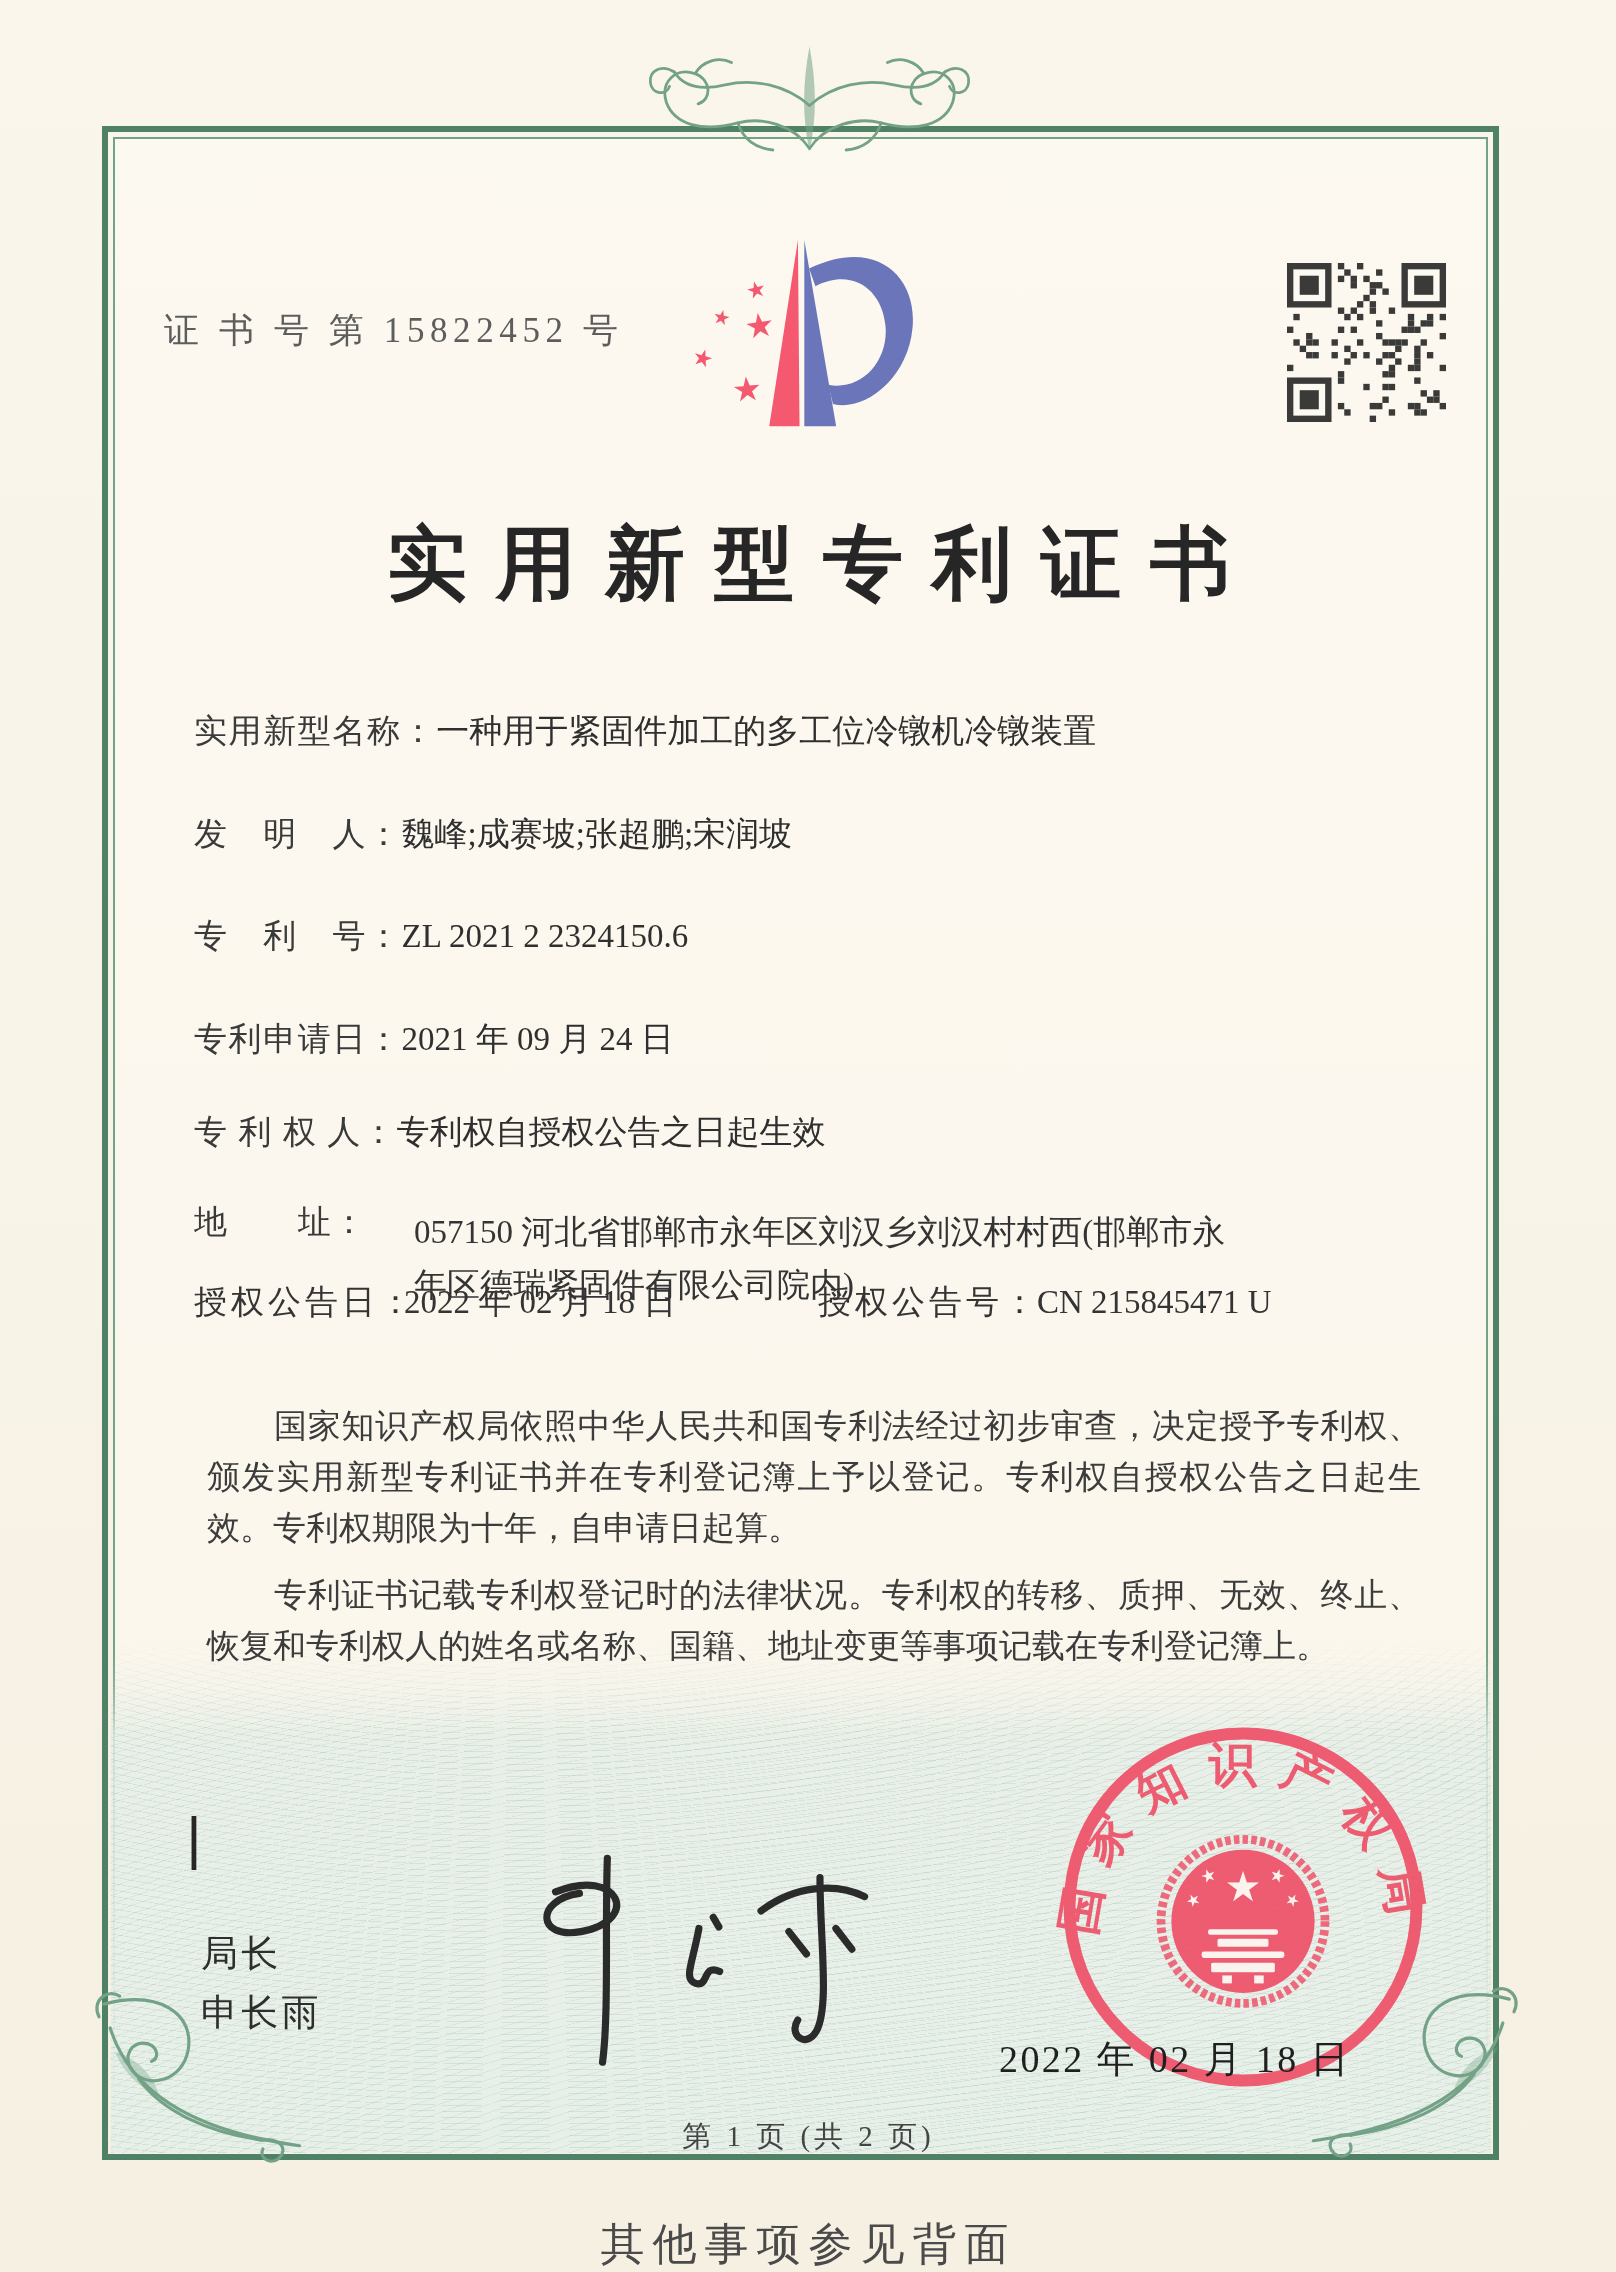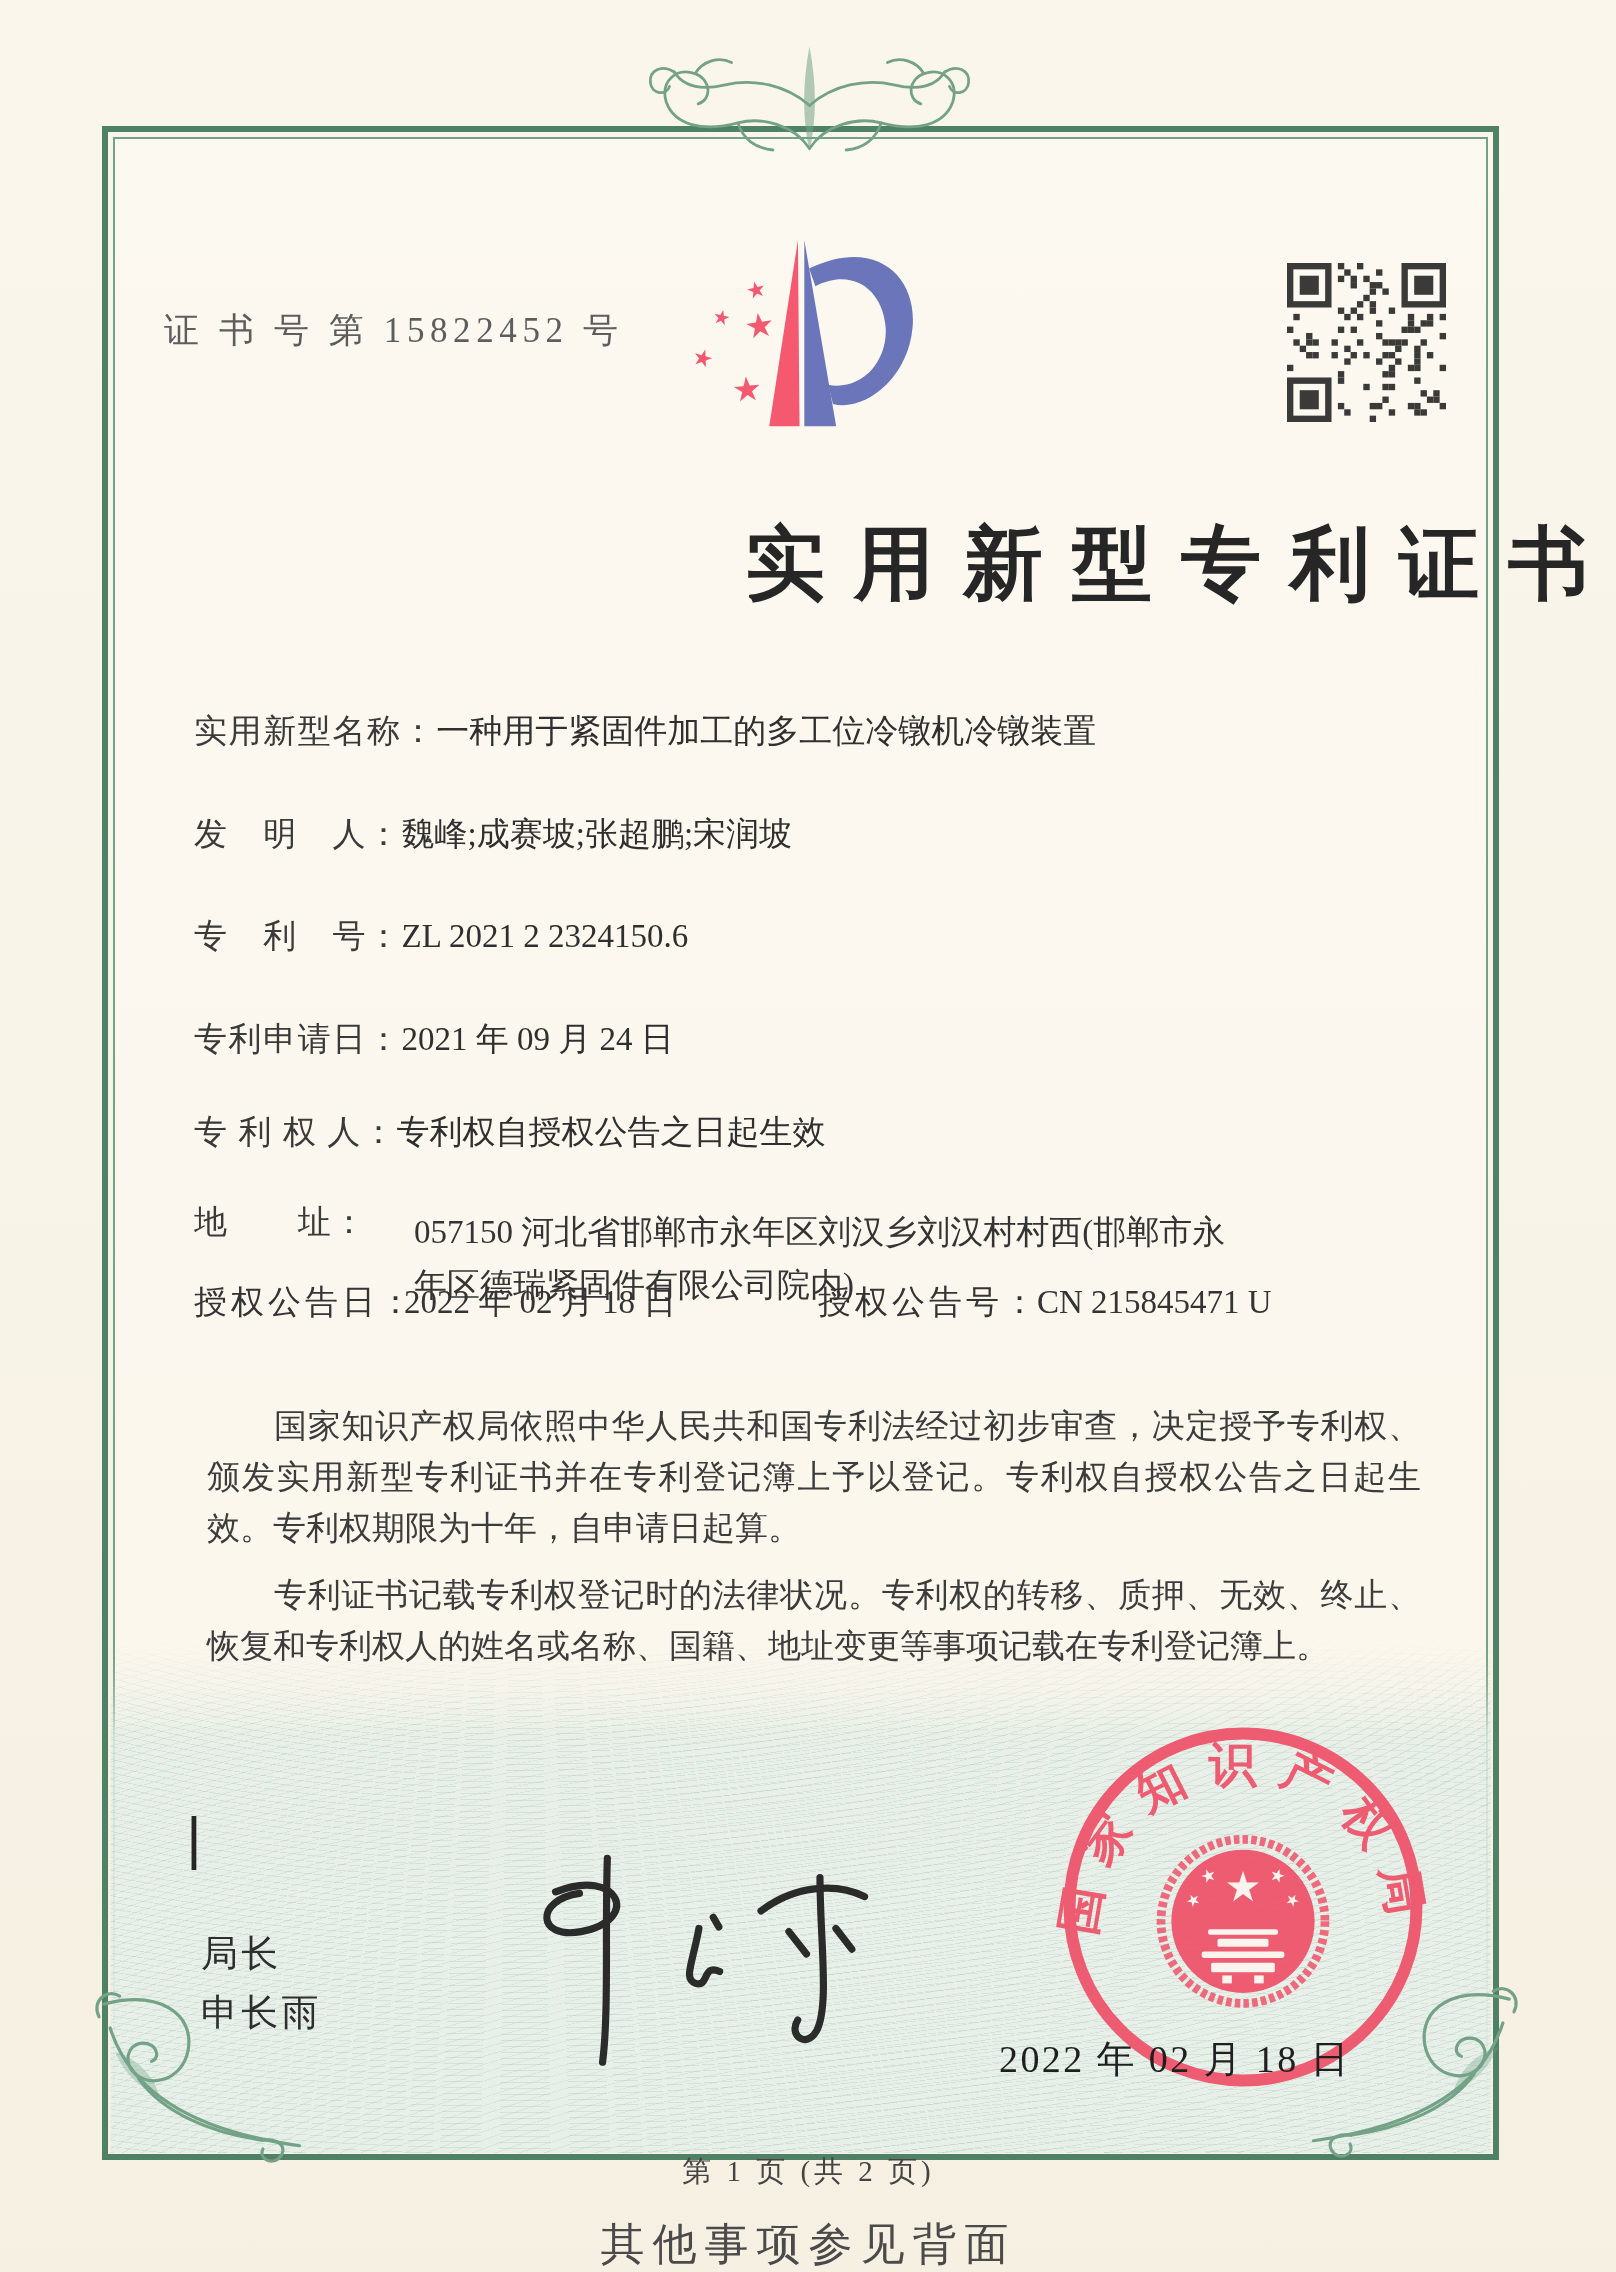--- a/index.html
+++ b/index.html
@@ -35,21 +35,21 @@
     -webkit-mask-image:linear-gradient(180deg, rgba(0,0,0,0) 0px, #000 95px);
             mask-image:linear-gradient(180deg, rgba(0,0,0,0) 0px, #000 95px);
   }
   
   .cert-no{
     position:absolute;left:164px;top:259px;
     font-size:35px;color:#5d5d5d;letter-spacing:5.6px;margin-top:48px;
   }
   .title{
     position:absolute;left:0;width:100%;top:511px;
-    text-align:right;font-size:80px;font-weight:700;color:#262626;
+    text-align:center;font-size:80px;font-weight:700;color:#262626;
     letter-spacing:29px;padding-left:29px;box-sizing:border-box;
   }
   .row{position:absolute;left:194px;width:1249px;font-size:33px;color:#343434;line-height:1;}
   .row-label{letter-spacing:1.6px;color:#3a3a3a;}
   .row-value{color:#2f2f2f;}
   .addr-val{
     position:absolute;left:220px;top:0;width:1034px;
     line-height:53px;
   }
   .r1{top:715px}.r2{top:818px}.r3{top:920px}.r4{top:1023px}.r5{top:1116px}
@@ -65,21 +65,21 @@
   }
   .paras p{margin:16px;text-indent:67px;}
   .signer-title{position:absolute;left:201px;top:1929px;font-size:37px;color:#2e2e2e;letter-spacing:3.2px;}
   .signer-name{position:absolute;left:201px;top:1988px;font-size:37px;color:#2e2e2e;letter-spacing:3.2px;}
   .seal-date{
     position:absolute;left:999px;top:2034px;
     font-size:38px;color:#1f1f1f;letter-spacing:2.4px;z-index:6;
   }
   .page-num{
     position:absolute;left:0;width:100%;top:2117px;text-align:center;
-    font-size:29px;color:#444;letter-spacing:4px;margin-top:35px;
+    font-size:29px;color:#444;letter-spacing:4px;
   }
   .back-note{
     position:absolute;left:0;width:100%;top:2215px;text-align:center;
     font-size:44px;color:#4a4a4a;letter-spacing:8px;
   }
   
   .top-ornament{position:absolute;left:555px;top:29px;z-index:2;}
   .logo{position:absolute;left:680px;top:232px;}
   .qr{position:absolute;left:1287px;top:263px;}
   .barcode{position:absolute;left:191px;top:1816px;z-index:3;}

